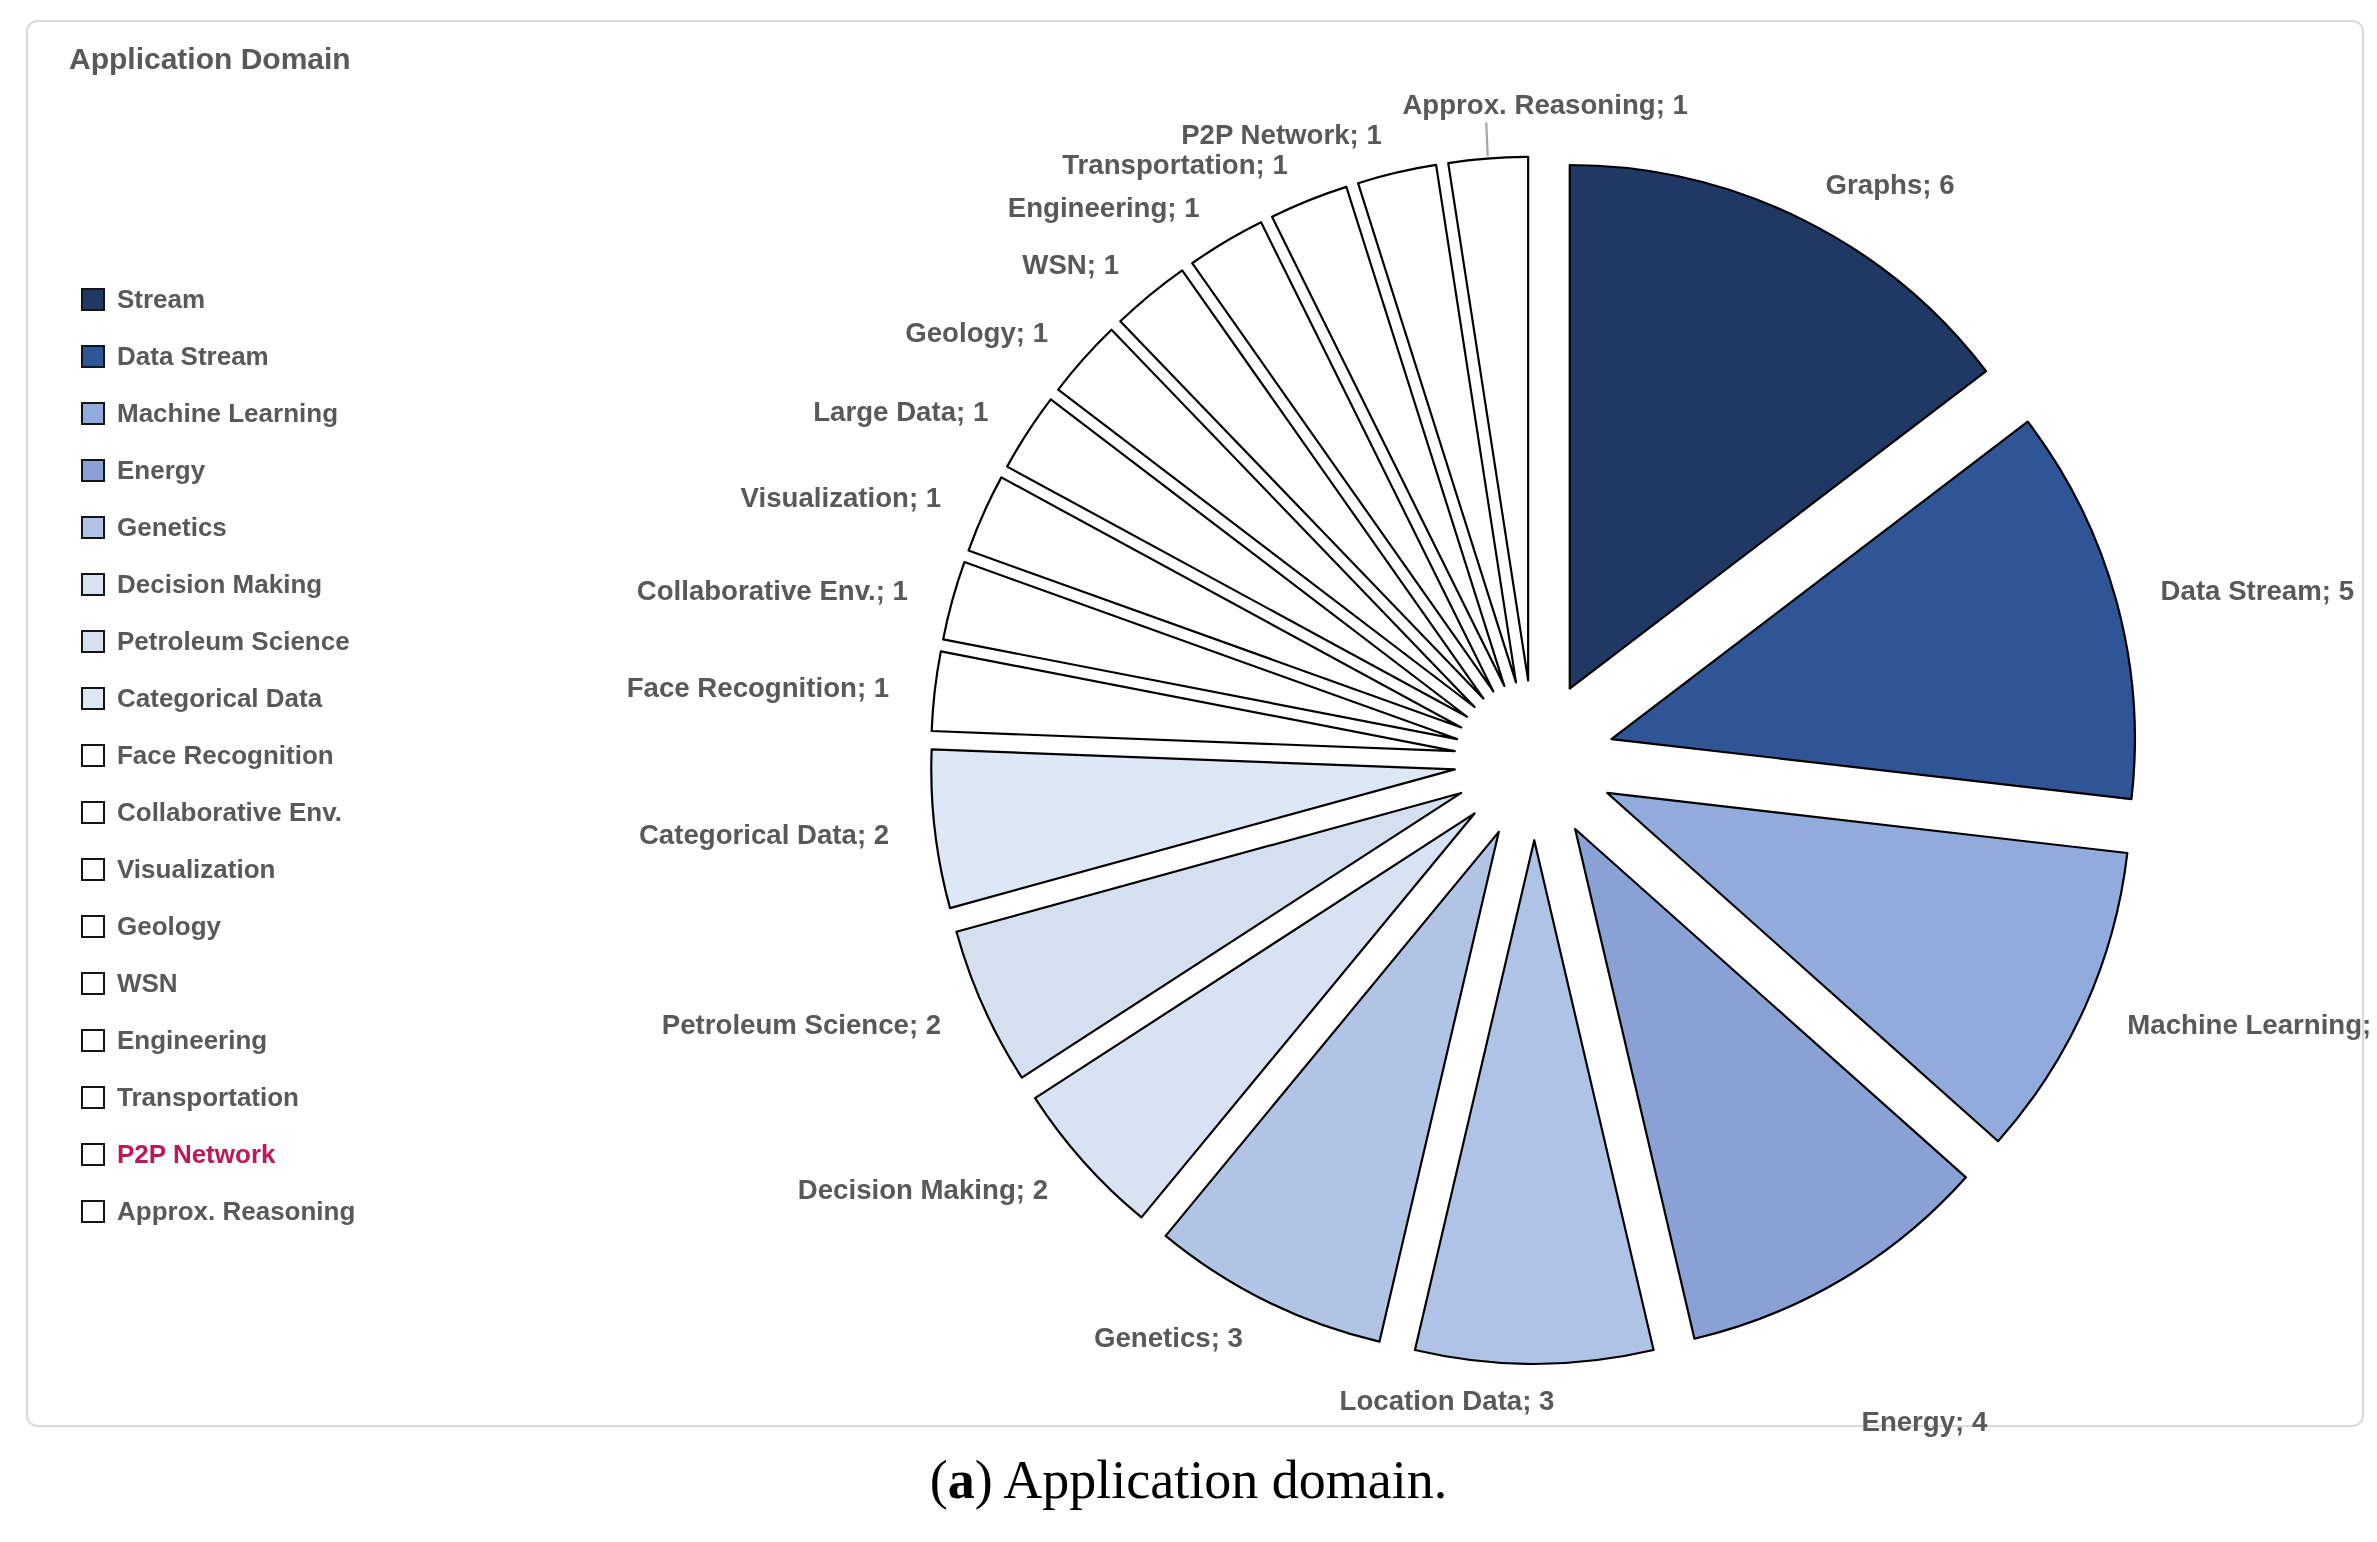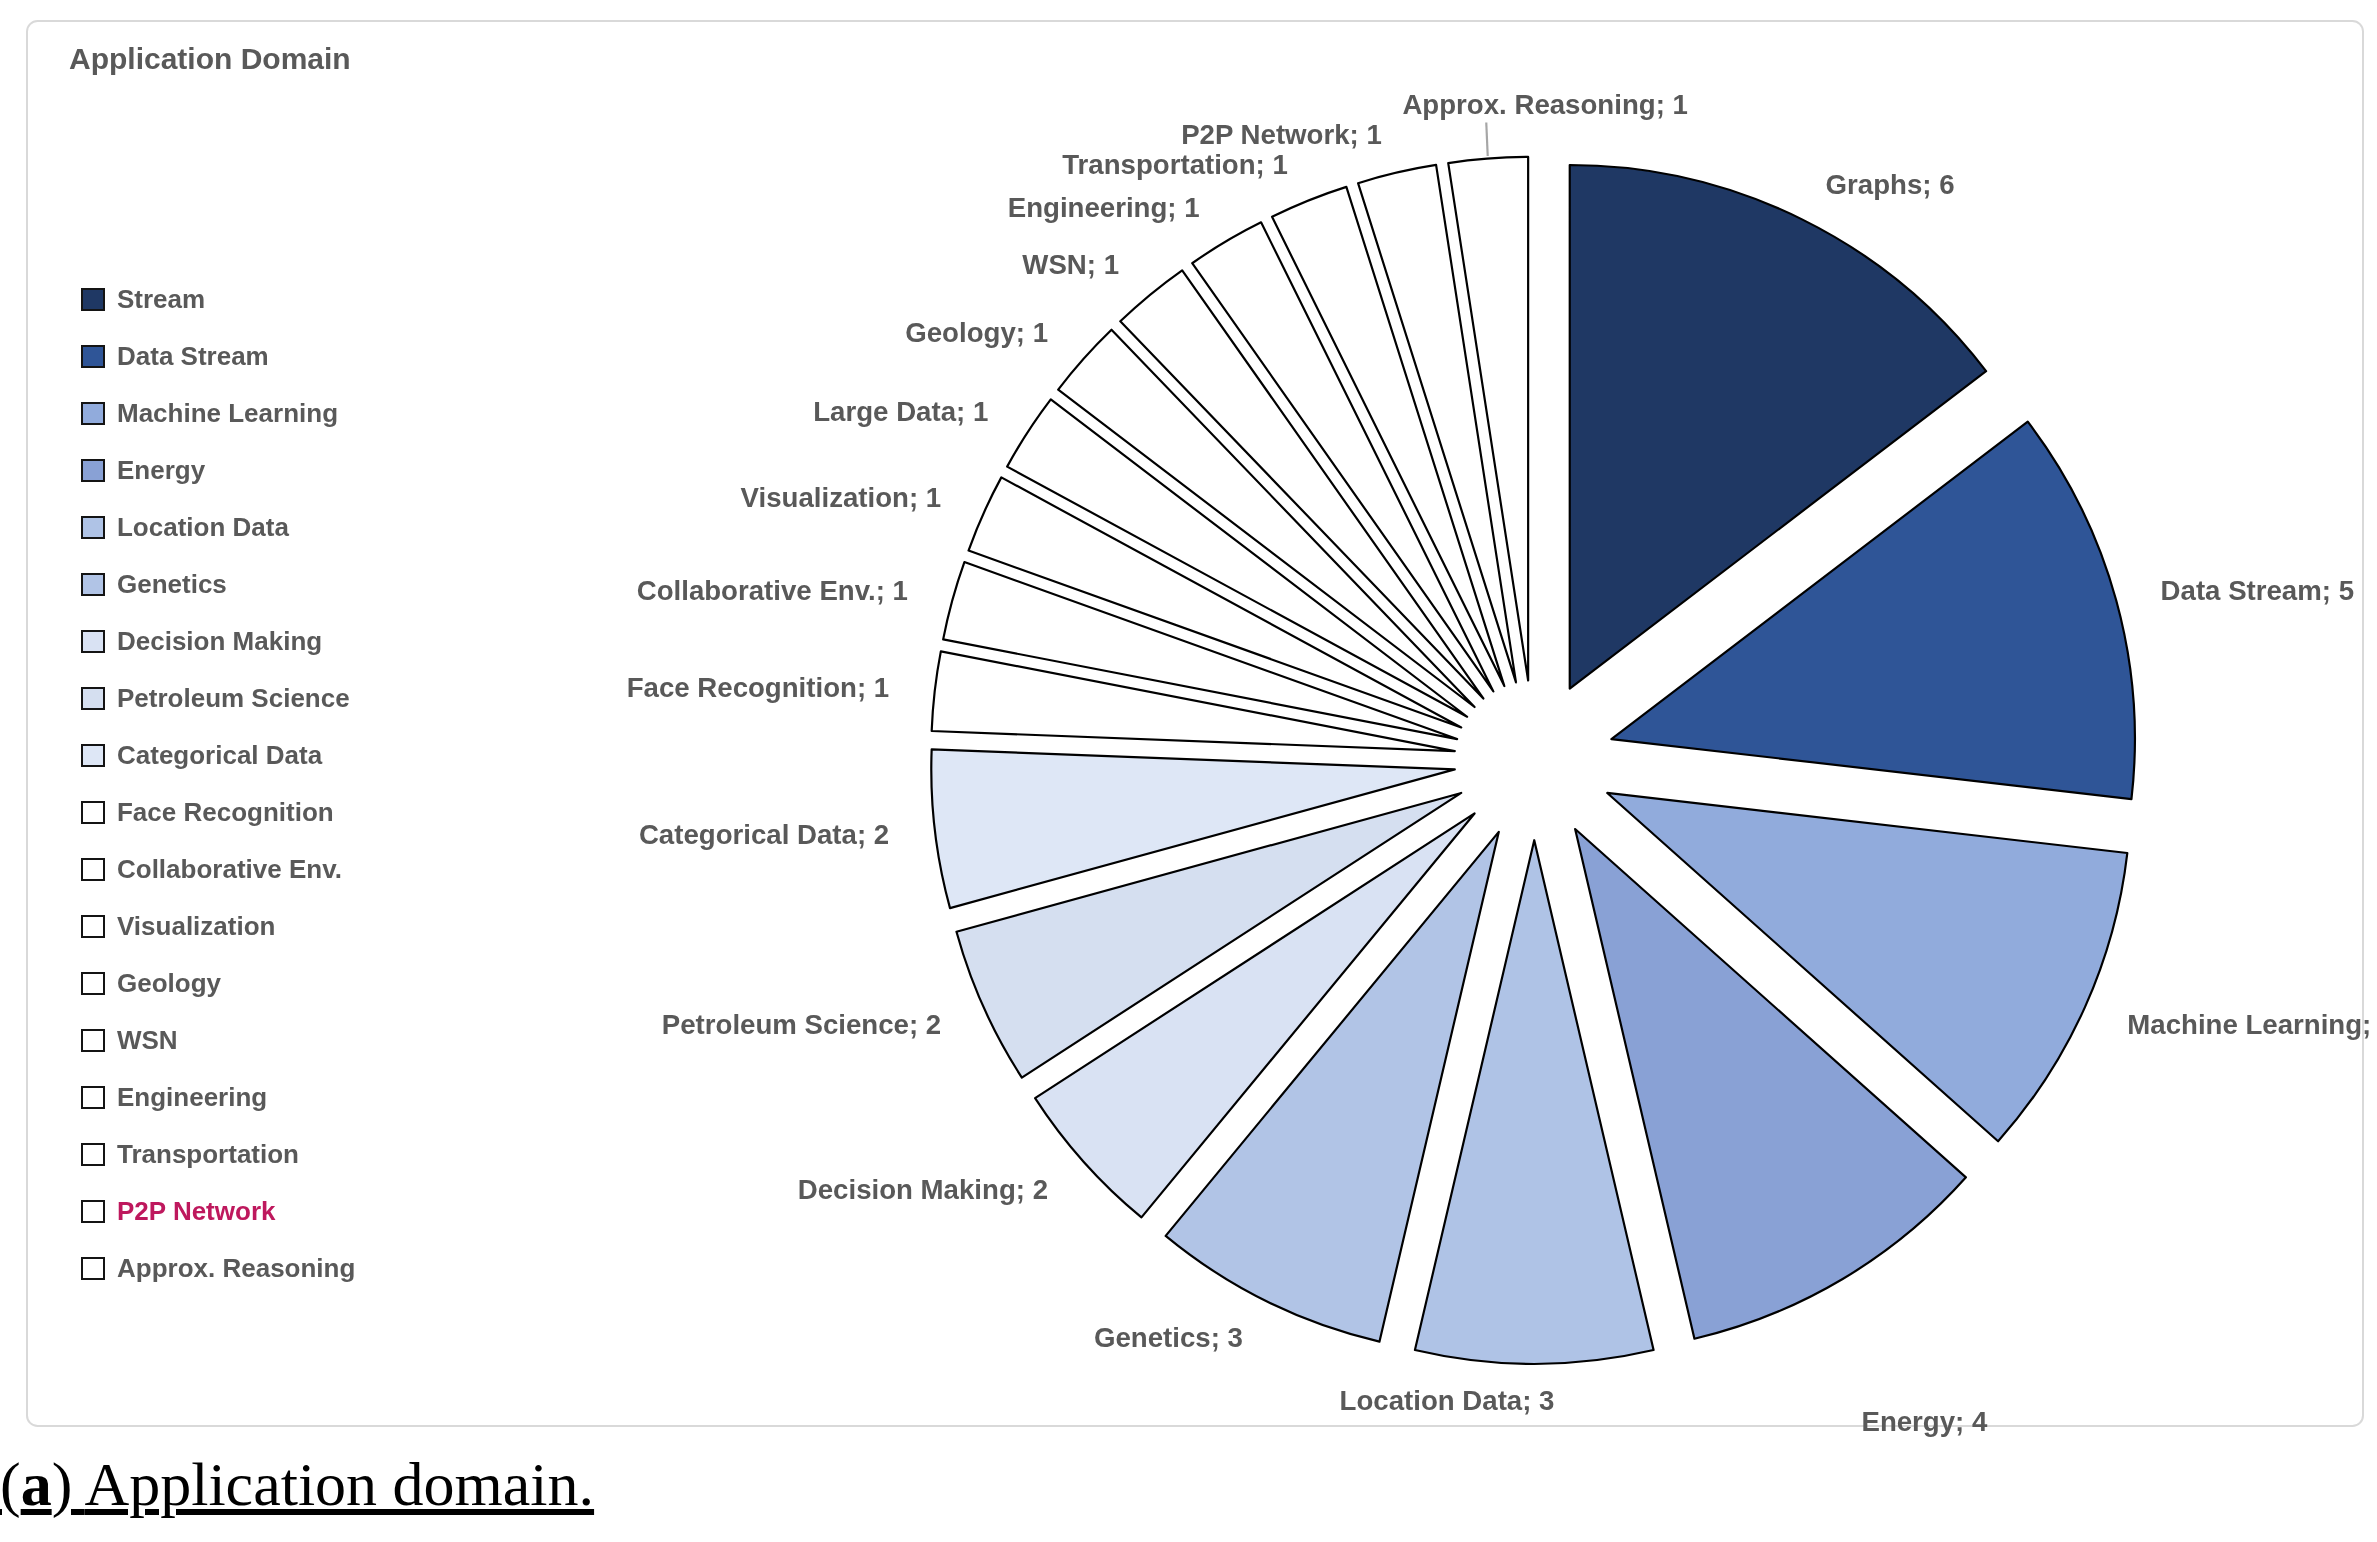--- a/index.html
+++ b/index.html
@@ -39,22 +39,23 @@
     font-size:26px;font-weight:bold;color:#595959;
     white-space:nowrap;
   }
   svg#pie-svg{position:absolute;left:0;top:0;}
   .slice-label{
     font-family:"Liberation Sans",sans-serif;
     font-size:38px;font-weight:bold;fill:#595959;
   }
   .figure-caption{
     position:absolute;left:0;top:1449px;width:2377px;
+    text-align:center;
     font-family:"Liberation Serif",serif;
-    font-size:62px;color:#000000;text-decoration:underline;
+    font-size:54px;color:#000000;
   }
   .figure-caption .bold{font-weight:bold;}
 </style>
 </head>
 <body>
 
 <div class="chart-frame"></div>
 
 <div class="chart-title">Application Domain</div>
 
@@ -67,24 +68,20 @@
       <span class="legend-swatch" style="background: rgb(47, 85, 151);"></span>
       <span class="legend-label" style="color: rgb(89, 89, 89);">Data Stream</span>
     </div>
     <div class="legend-row">
       <span class="legend-swatch" style="background: rgb(145, 171, 220);"></span>
       <span class="legend-label" style="color: rgb(89, 89, 89);">Machine Learning</span>
     </div>
     <div class="legend-row">
       <span class="legend-swatch" style="background: rgb(137, 161, 213);"></span>
       <span class="legend-label" style="color: rgb(89, 89, 89);">Energy</span>
-    </div>
-    <div class="legend-row">
-      <span class="legend-swatch" style="background: rgb(175, 195, 230);"></span>
-      <span class="legend-label" style="color: rgb(89, 89, 89);">Location Data</span>
     </div>
     <div class="legend-row">
       <span class="legend-swatch" style="background: rgb(177, 196, 230);"></span>
       <span class="legend-label" style="color: rgb(89, 89, 89);">Genetics</span>
     </div>
     <div class="legend-row">
       <span class="legend-swatch" style="background: rgb(217, 226, 243);"></span>
       <span class="legend-label" style="color: rgb(89, 89, 89);">Decision Making</span>
     </div>
     <div class="legend-row">

